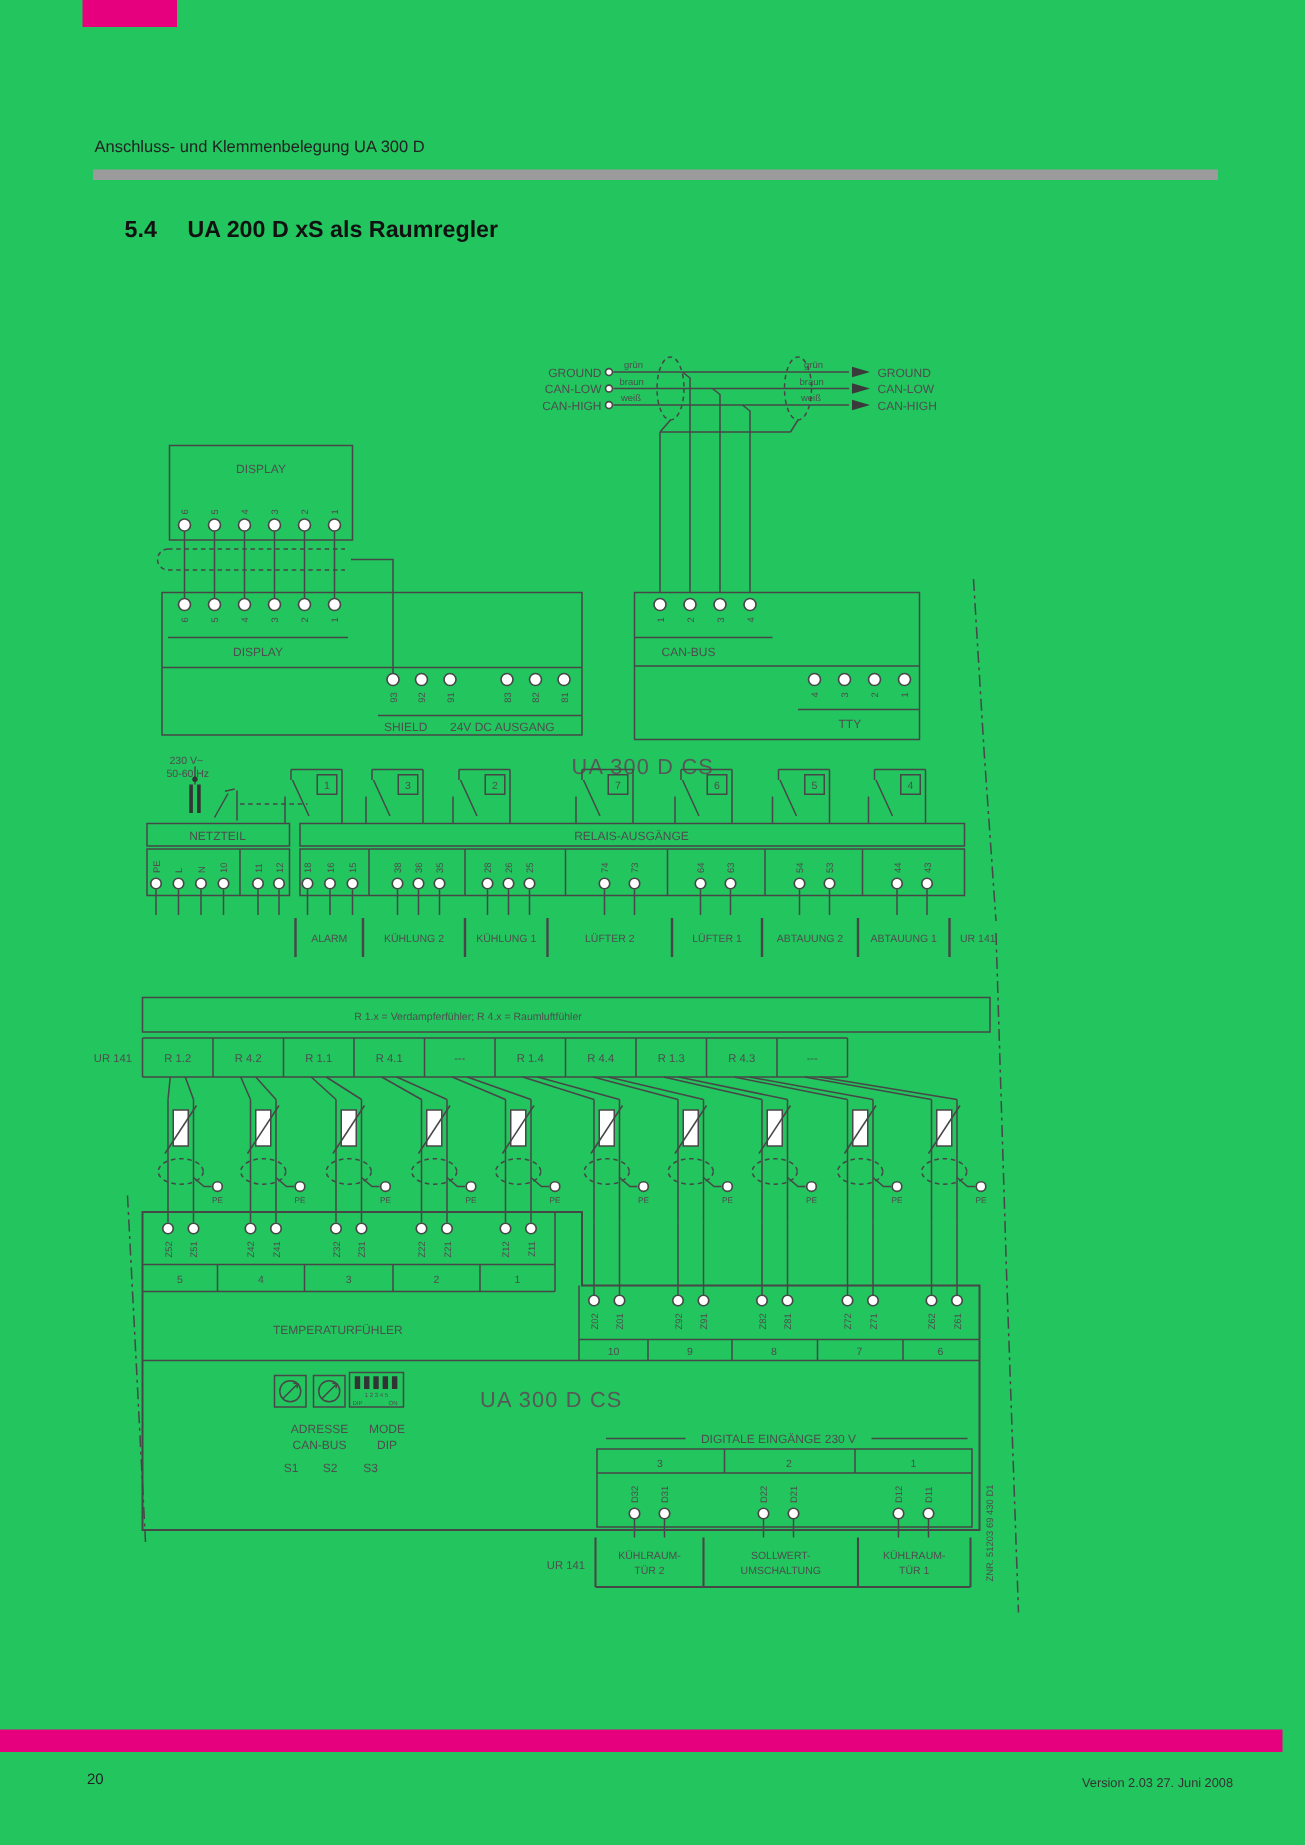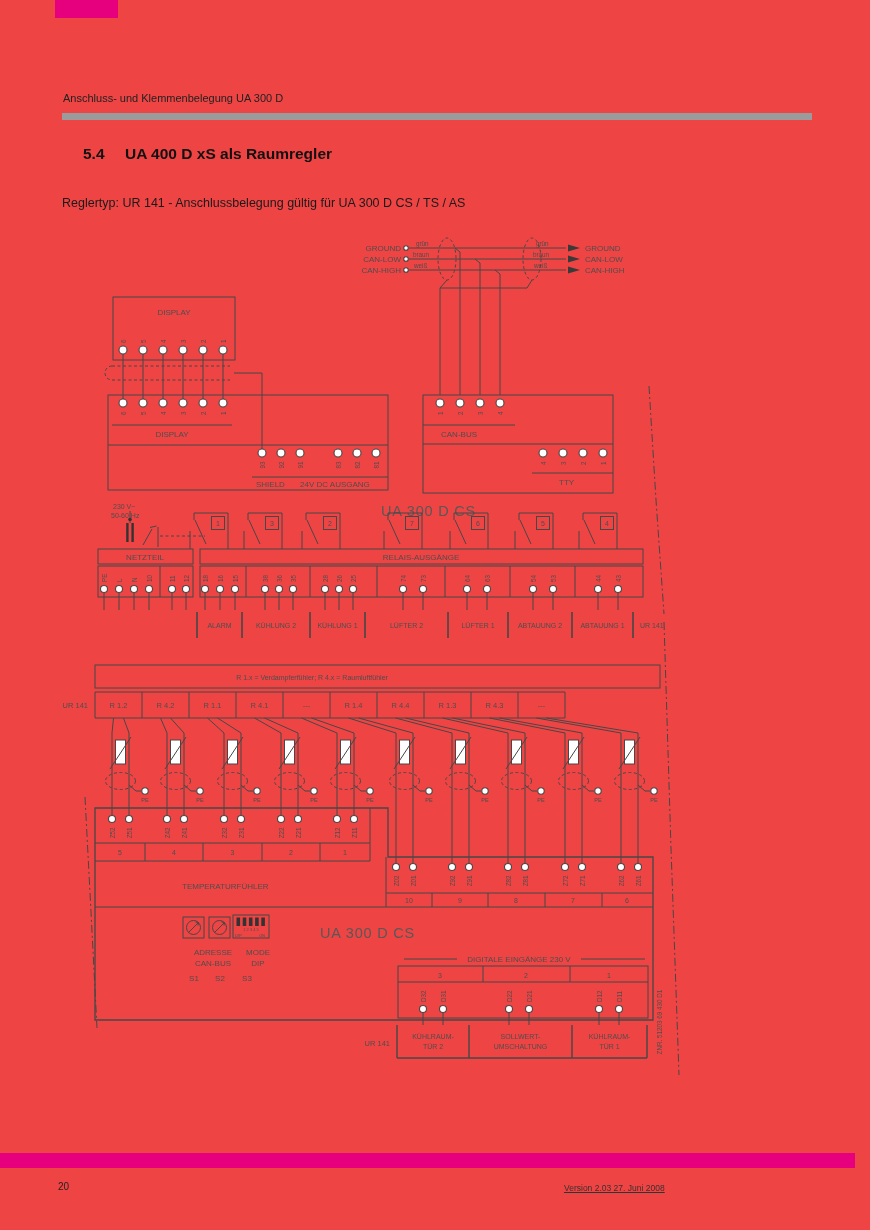--- a/index.html
+++ b/index.html
@@ -1,27 +1,27 @@
 <!DOCTYPE html>
 <html><head>
 <meta charset="utf-8">
 <style>
   html,body{margin:0;padding:0;background:#e8e8e8;}
-  #page{position:relative;width:870px;height:1230px;background:#ef4444;overflow:hidden;
+  #page{position:relative;width:870px;height:1230px;background:#22c55e;overflow:hidden;
         font-family:"Liberation Sans",sans-serif;color:#1a1a1a;}
   .abs{position:absolute;}
   #hdr{left:63px;top:92px;font-size:11px;color:#222;}
   #hbar{left:62px;top:113px;width:750px;height:7px;background:#9b9b9b;}
   #title{left:62px;top:145px;font-size:15.5px;font-weight:bold;color:#111;}
   #title .num{display:inline-block;width:42px;margin-left:21px;}
   #subtitle{left:62px;top:196px;font-size:12.5px;color:#1a1a1a;}
   #regmark{left:55px;top:0;width:63px;height:18px;}
   #footbar{left:0;top:1153px;width:855px;height:15px;}
   #pgnum{left:58px;top:1181px;font-size:10px;color:#222;}
-  #version{left:564px;top:1183px;width:190px;text-align:left;font-size:8.5px;color:#333;text-decoration:underline;}
+  #version{left:632px;top:1183px;width:190px;text-align:right;font-size:8.5px;color:#333;}
   svg line,svg path,svg polyline,svg rect,svg circle,svg ellipse{stroke:#474747;stroke-width:1;fill:none;}
   svg .fill{fill:#3a3a3a;stroke:none;}
   svg .blk{fill:#333;stroke:none;}
   svg circle.term{fill:#fff;stroke-width:1.1;}
   svg rect.w{fill:#fff;}
   svg text{stroke:none;fill:#4e4e4e;font-family:"Liberation Sans",sans-serif;}
   .t5{font-size:5.5px;}.t35{font-size:4px;}
   .t6{font-size:6.3px;}
   .t7{font-size:7px;}
   .t75{font-size:7.5px;}
@@ -34,23 +34,22 @@
 </style>
 </head>
 <body>
 
 <div id="page">
 
   <div class="abs" id="regmark" style="background:#E6007E;"></div>
   <div class="abs" id="hdr">Anschluss- und Klemmenbelegung UA 300 D</div>
   <div class="abs" id="hbar"></div>
   <div class="abs" id="title">
-    <span class="num">5.4</span><span>UA 400 D xS als Raumregler</span>
+    <span class="num">5.4</span><span>UA 200 D xS als Raumregler</span>
   </div>
-  <div class="abs" id="subtitle">Reglertyp: UR 141 - Anschlussbelegung gültig für UA 300 D CS / TS / AS</div>
 
   <svg class="abs" style="left:0;top:0" width="870" height="1230" viewBox="0 0 870 1230">
     <defs>
       <g id="sens">
         <line x1="0" y1="0" x2="0" y2="82"></line>
           <line x1="17" y1="0" x2="17" y2="82"></line>
         <rect class="w" x="3.5" y="7" width="10" height="24"></rect>
         <line x1="-2" y1="36" x2="19" y2="4"></line>
         <ellipse class="dash" cx="8.5" cy="48" rx="15" ry="8.5"></ellipse>
         <polyline points="17,52 24,58 29,58"></polyline>

